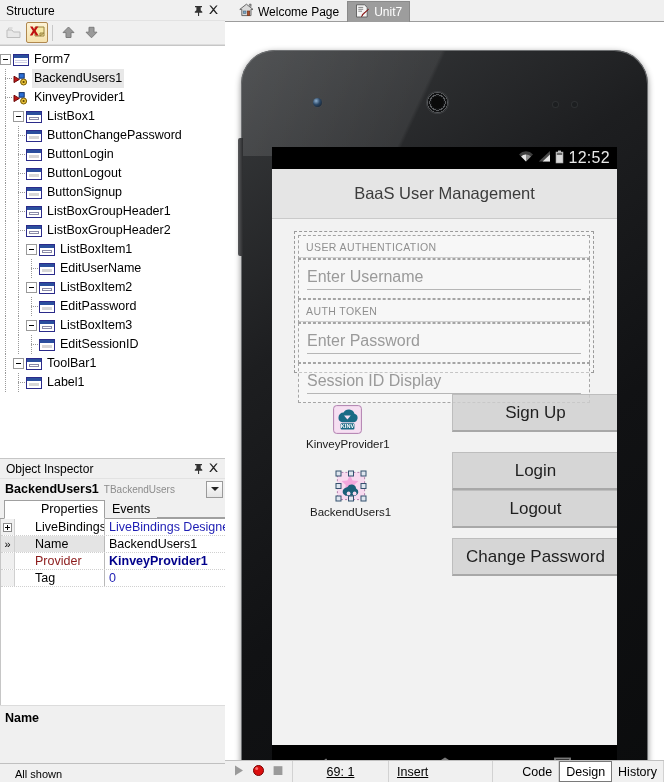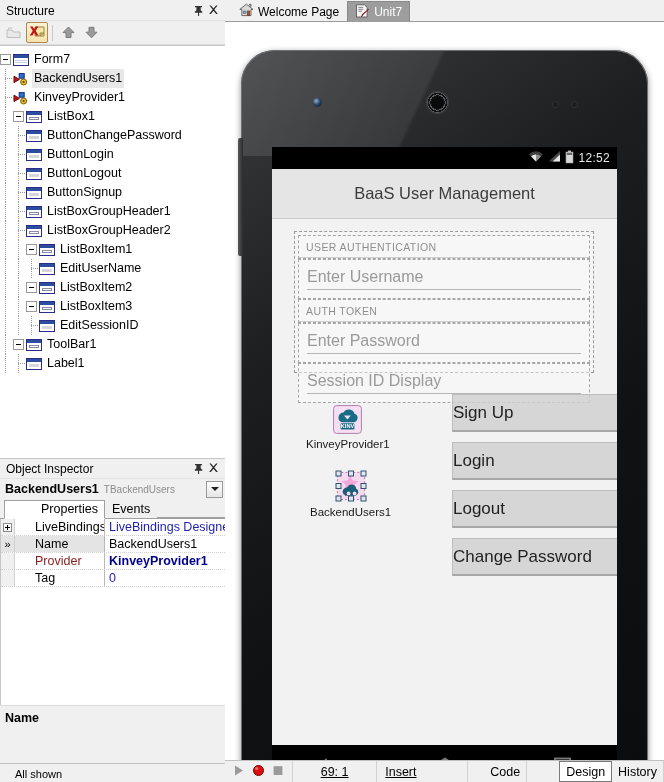--- a/index.html
+++ b/index.html
@@ -316,21 +316,21 @@
     width: 345px; height: 598px;
     background: #f2f2f2;
     overflow: hidden;
   }
   #statusbar {
     height: 22px; background: #000;
     display: flex; align-items: center; justify-content: flex-end;
     padding-right: 7px; gap: 4px;
   }
   #statusbar .clock {
-    color: #e8e8e8; font-size: 12px; letter-spacing: .3px;
+    color: #e8e8e8; font-size: 16px; letter-spacing: .3px;
   }
   
   #canvas {
     position: relative;
     height: 576px;
     background-color: #f2f2f2;
     background-image: radial-gradient(#c4c4c4 0.6px, transparent 0.7px);
     background-size: 8px 8px;
     background-position: 3px 3px;
   }
@@ -380,21 +380,21 @@
     font-size: 11.5px; color:#1a1a1a;
   }
   .comp .cap { margin-top: 2px; white-space: nowrap; }
   .comp.selected .iconbox { position: relative; }
   
   .dbtn {
     position:absolute;
     background-color: rgba(208,208,208,.82);
     border: 1px solid #bdbdbd;
     border-bottom: 2px solid #a8a8a8;
-    display:flex; align-items:center; 
+    display:flex; align-items:center; justify-content:center;
     font-size: 17px; color:#1f1f1f;
   }
   #navbar {
     position:absolute; left:31px; top:695px;
     width:345px; height:44px; background:#000;
     display:flex; align-items:center; justify-content:space-around;
   }
   #navbar .nv { opacity:.78; }
 
   
@@ -405,21 +405,21 @@
   }
   #ide-status .seg {
     height:100%; display:flex; align-items:center;
     padding: 0 8px; border-right:1px solid #d2d2d2;text-decoration:underline;
   }
   #ide-status .runbtns { gap:7px; padding-left:8px; }
   .vtab {
     height: 100%; display:flex; align-items:center; padding:0 6px;
     border-right:1px solid #d2d2d2;
   }
-  .vtab.active { background:#fff; border:1px solid #7a7a7a;margin-left:32px; }
+  .vtab.active { background:#fff; border:1px solid #7a7a7a; }
 </style>
 </head>
 <body>
 
 <div id="app">
 
   <div id="left-col">
 
     <div class="panel-title">
       <span class="ttl">Structure</span>
@@ -548,20 +548,27 @@
           <div class="node">
             <span class="dotline"></span>
             <span class="dotline"></span>
             <span class="expander"></span>
             <span class="ico ico-panel"></span>
             <span class="lbl">ListBoxItem2</span>
           </div>
           <div class="node">
             <span class="dotline"></span>
             <span class="dotline"></span>
+            <span class="dotline elbow"></span>
+            <span class="ico ico-ctrl"></span>
+            <span class="lbl">EditPassword</span>
+          </div>
+          <div class="node">
+            <span class="dotline"></span>
+            <span class="dotline"></span>
             <span class="expander"></span>
             <span class="ico ico-panel"></span>
             <span class="lbl">ListBoxItem3</span>
           </div>
           <div class="node">
             <span class="dotline"></span>
             <span class="dotline"></span>
             <span class="dotline elbow"></span>
             <span class="ico ico-ctrl"></span>
             <span class="lbl">EditSessionID</span>
@@ -761,21 +768,21 @@
                   <rect x="13.5" y="26" width="5" height="5" fill="#dfe6ef" stroke="#33506e"></rect>
                   <rect x="26" y="26" width="5" height="5" fill="#dfe6ef" stroke="#33506e"></rect>
                 </svg>
               </span>
               <span class="cap">BackendUsers1</span>
             </div>
 
             <div class="dbtn" style="left:180px; top:225px; width:167px; height:38px;">
               <span>Sign Up</span>
             </div>
-            <div class="dbtn" style="left:180px; top:273px; width:167px; height:38px;">
+            <div class="dbtn" style="left:180px; top:283px; width:167px; height:38px;">
               <span>Login</span>
             </div>
             <div class="dbtn" style="left:180px; top:321px; width:167px; height:38px;">
               <span>Logout</span>
             </div>
             <div class="dbtn" style="left:180px; top:369px; width:167px; height:38px;">
               <span>Change Password</span>
             </div>
 
           </div>

